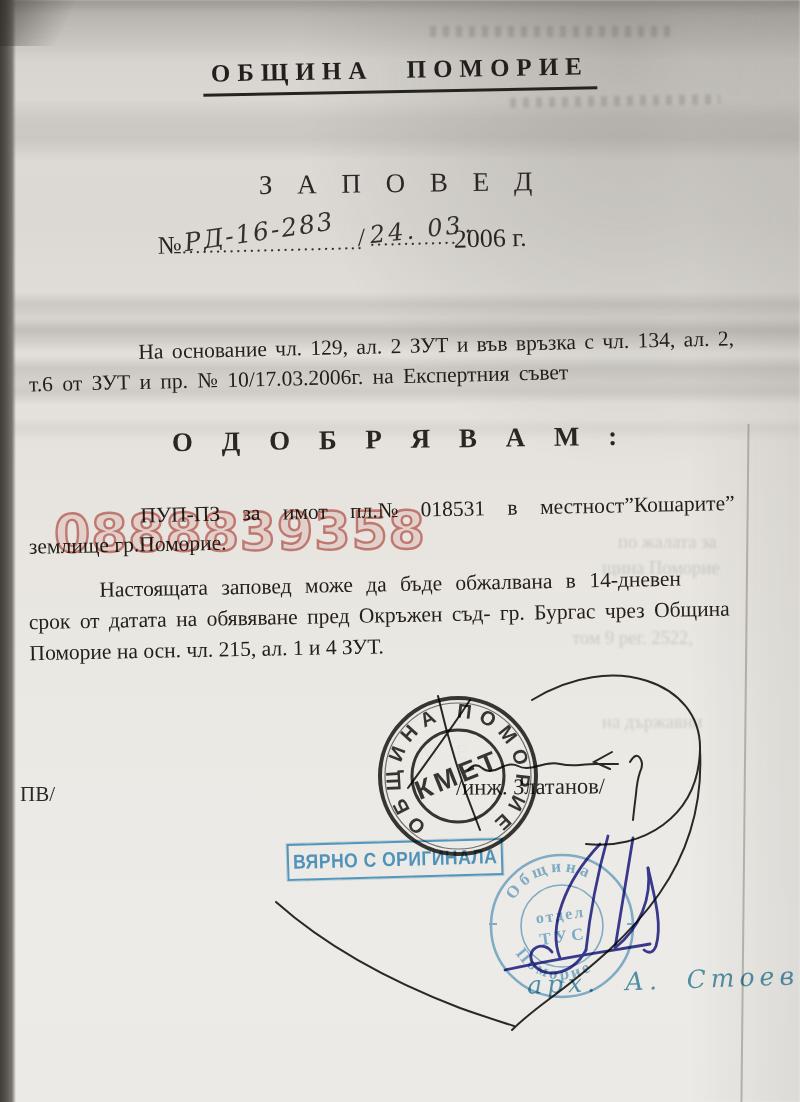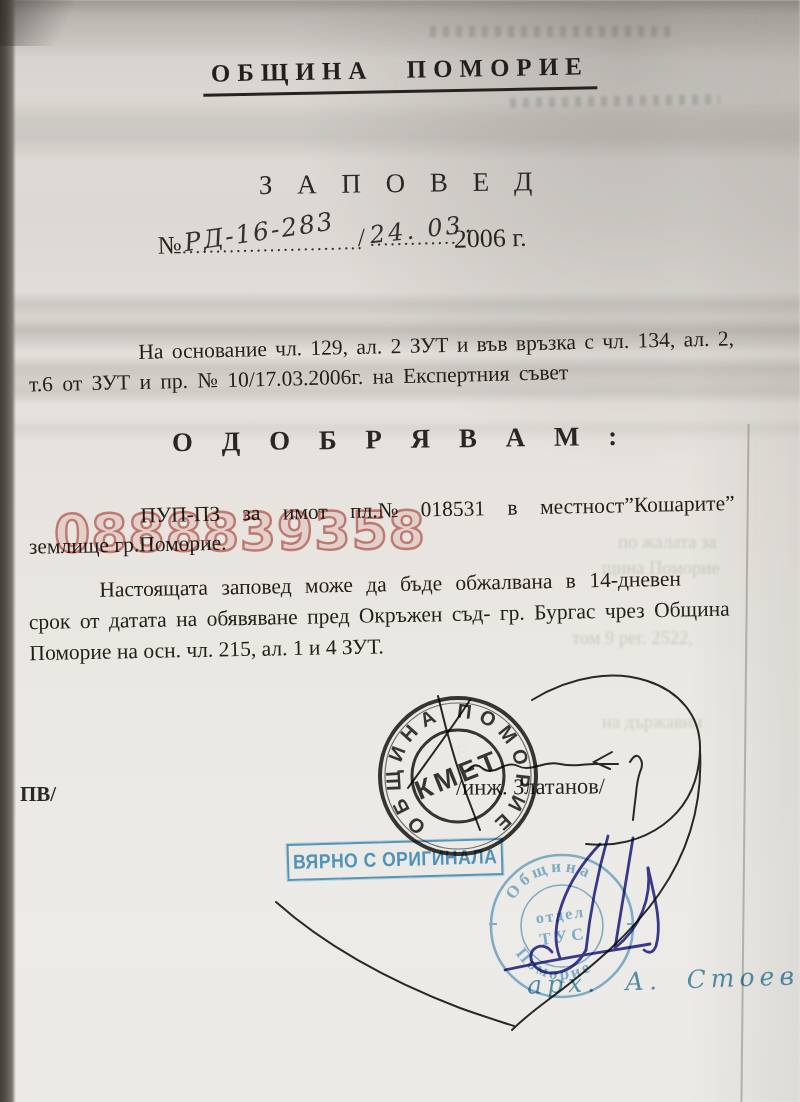--- a/index.html
+++ b/index.html
@@ -82,21 +82,21 @@
     font-size:27px;font-weight:600;letter-spacing:11px;color:#2a2622;
     transform:rotate(-0.8deg);
   }
   .subject{position:absolute;left:0;top:498px;width:100%;font-size:21.5px;color:#242019;transform:rotate(-1.2deg);}
   .subject .l1{position:absolute;left:140px;top:0;white-space:nowrap;word-spacing:17px;}
   .subject .l2{position:absolute;left:28px;top:29px;white-space:nowrap;}
   .appeal{position:absolute;left:0;top:572px;width:100%;font-size:21.5px;color:#242019;transform:rotate(-1.1deg);}
   .appeal .l1{position:absolute;left:99px;top:0;white-space:nowrap;word-spacing:8px;}
   .appeal .l2{position:absolute;left:28px;top:31px;white-space:nowrap;word-spacing:4px;}
   .appeal .l3{position:absolute;left:28px;top:62px;white-space:nowrap;}
-  .initials{position:absolute;left:20px;top:782px;font-size:21px;color:#2c2925;font-weight:bold;}
+  .initials{position:absolute;left:20px;top:782px;font-size:21px;color:#2c2925;}
   .mayor-label{
     position:absolute;left:388px;top:740px;font-size:21px;letter-spacing:6px;color:#e5e5e5;
   }
   .mayor-sig-typed{
     position:absolute;left:456px;top:774px;font-size:22.5px;color:#262320;white-space:nowrap;
     transform:rotate(-0.5deg);
   }
   
   .watermark{
     position:absolute;left:54px;top:502px;

